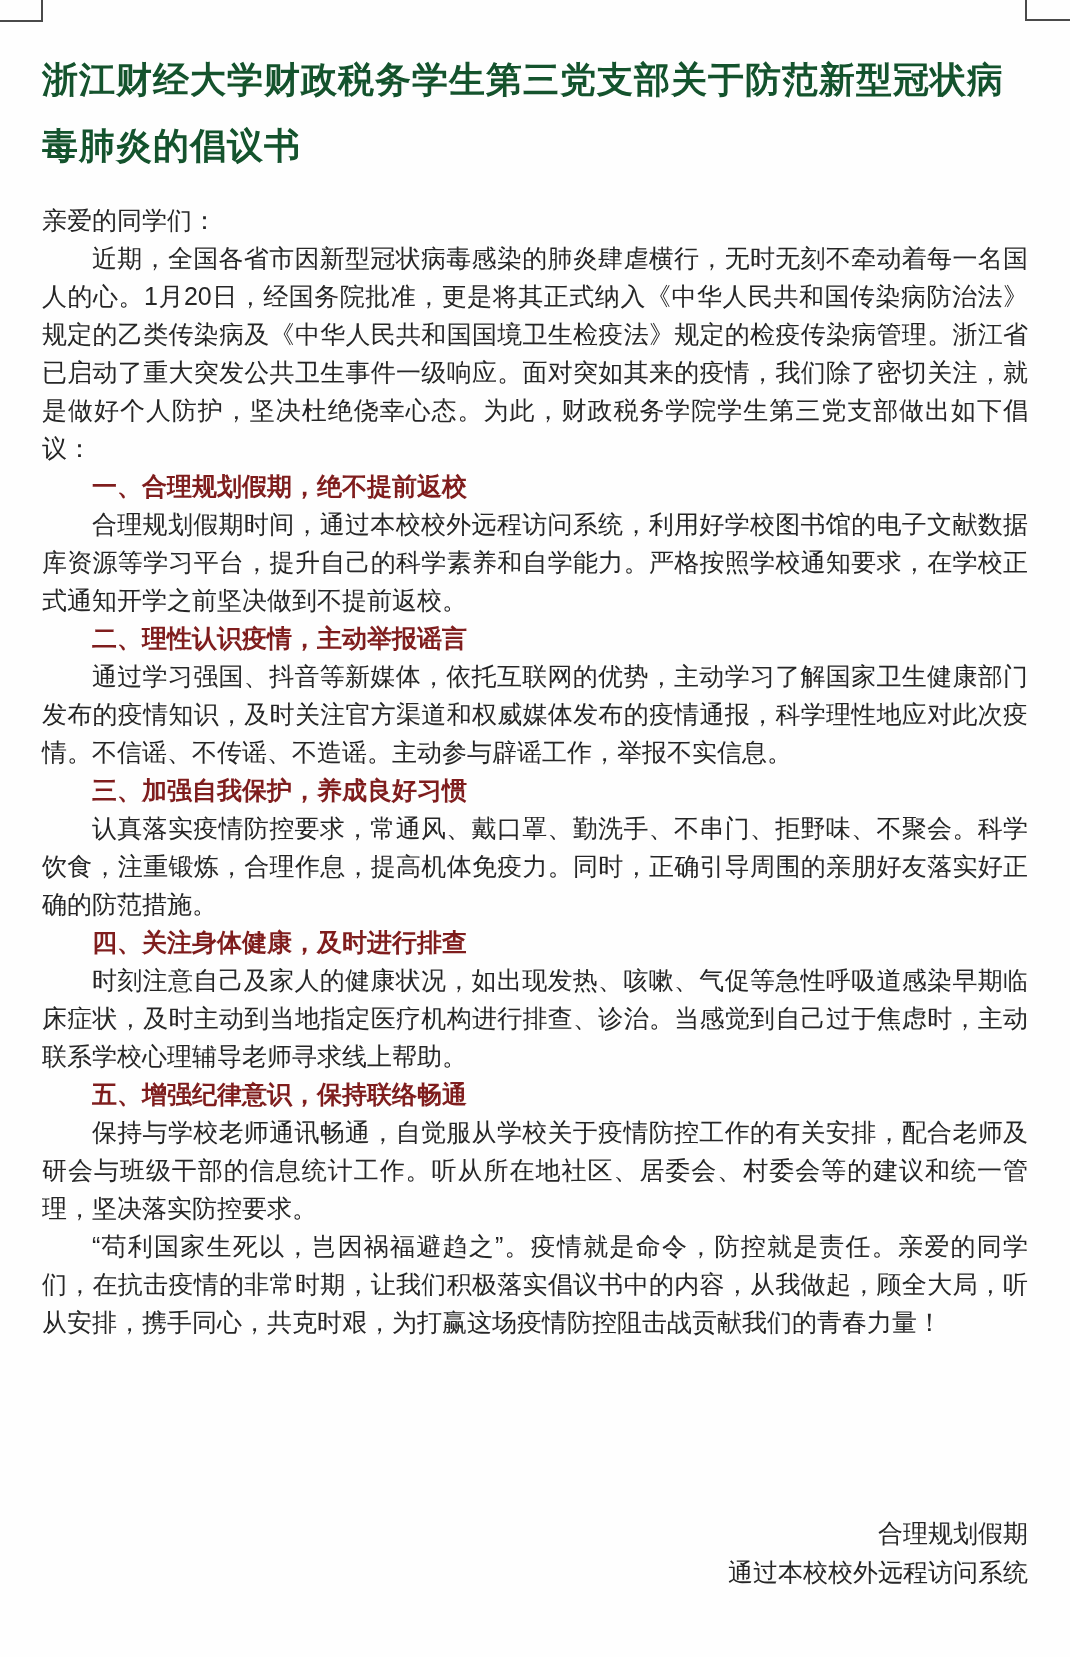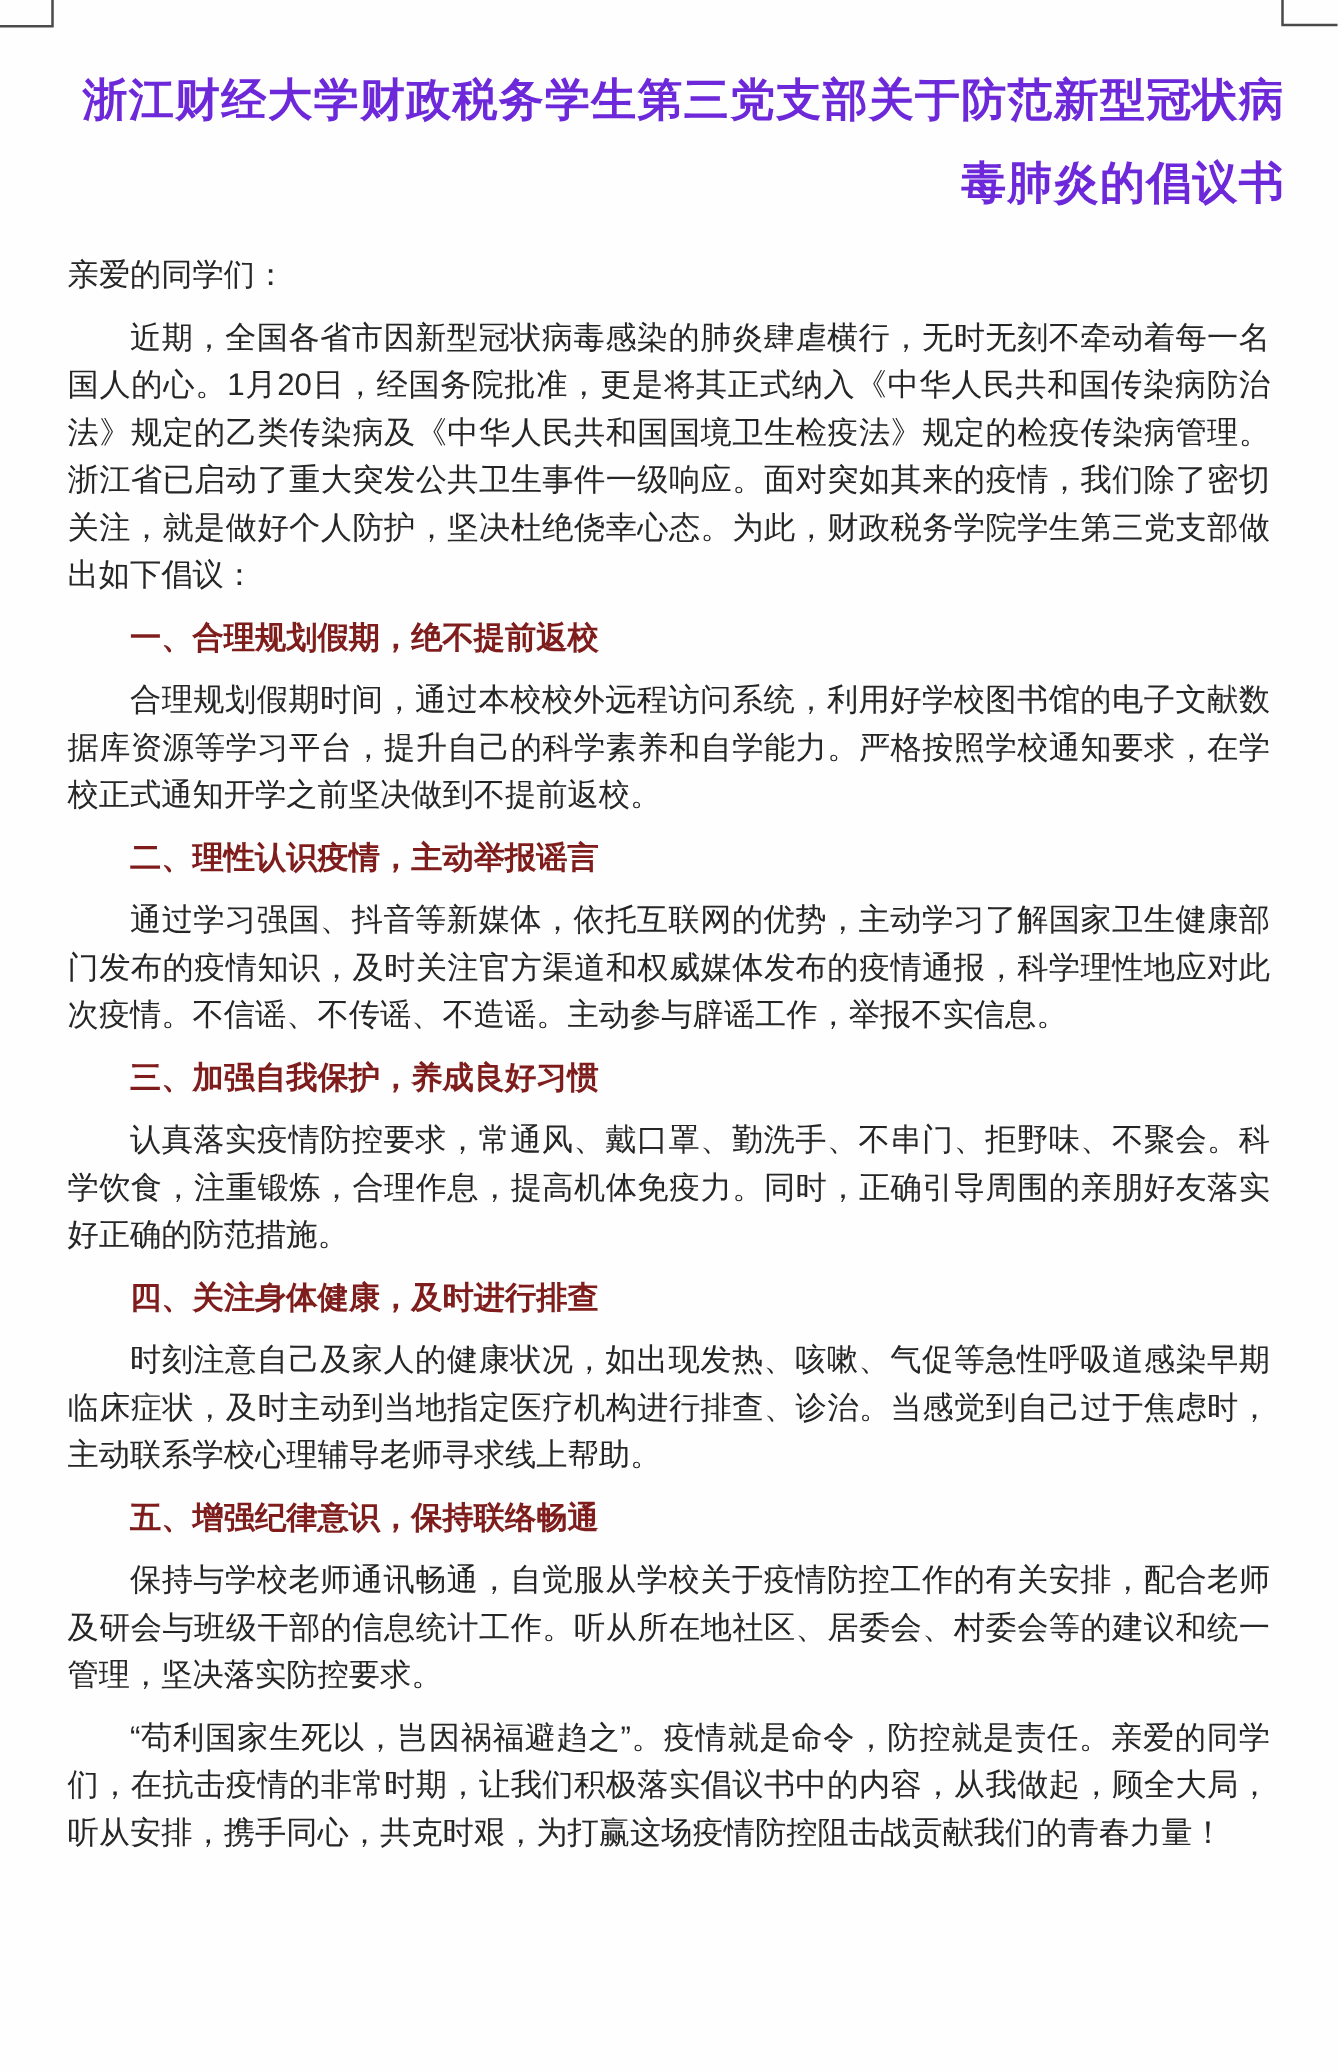--- a/index.html
+++ b/index.html
@@ -28,34 +28,34 @@
     background: #fefefe;
   }
   .corner-tl { left: -8px;  top: -8px; width: 47px; height: 26px; }
   .corner-tr { right: -8px; top: -8px; width: 49px; height: 25px; }
 
   .title {
     margin: 47px 0 0 0;
     font-size: 36px;
     line-height: 66px;
     font-weight: bold;
-    text-align: right;
-    color: #6d28d9;
+    text-align: left;
+    color: #14532d;
     letter-spacing: 1px;
   }
   .title-line { display: block; }
 
   .content {
     margin-top: 22px;
     font-size: 25px;
     line-height: 38px;
     text-align: justify;
     color: #262626;
   }
-  .content p { margin: 12px; }
+  .content p { margin: 0; }
   .salutation { text-indent: 0; }
   .para { text-indent: 2em; }
   .heading {
     text-indent: 2em;
     font-weight: bold;
     color: #7f1d1d;
   }
   .signature {
     margin-top: 173px;
     text-align: right;
@@ -92,17 +92,17 @@
     <p class="heading">四、关注身体健康，及时进行排查</p>
     <p class="para">时刻注意自己及家人的健康状况，如出现发热、咳嗽、气促等急性呼吸道感染早期临床症状，及时主动到当地指定医疗机构进行排查、诊治。当感觉到自己过于焦虑时，主动联系学校心理辅导老师寻求线上帮助。</p>
 
     <p class="heading">五、增强纪律意识，保持联络畅通</p>
     <p class="para">保持与学校老师通讯畅通，自觉服从学校关于疫情防控工作的有关安排，配合老师及研会与班级干部的信息统计工作。听从所在地社区、居委会、村委会等的建议和统一管理，坚决落实防控要求。</p>
 
     <p class="para">“苟利国家生死以，岂因祸福避趋之”。疫情就是命令，防控就是责任。亲爱的同学们，在抗击疫情的非常时期，让我们积极落实倡议书中的内容，从我做起，顾全大局，听从安排，携手同心，共克时艰，为打赢这场疫情防控阻击战贡献我们的青春力量！</p>
 
     <div class="signature">
       <p>合理规划假期</p>
-      <p>财政税务学院学生第三党支部</p>
+      <p>通过本校校外远程访问系统</p>
     </div>
   </div>
 
 </div>
 
 </body></html>

